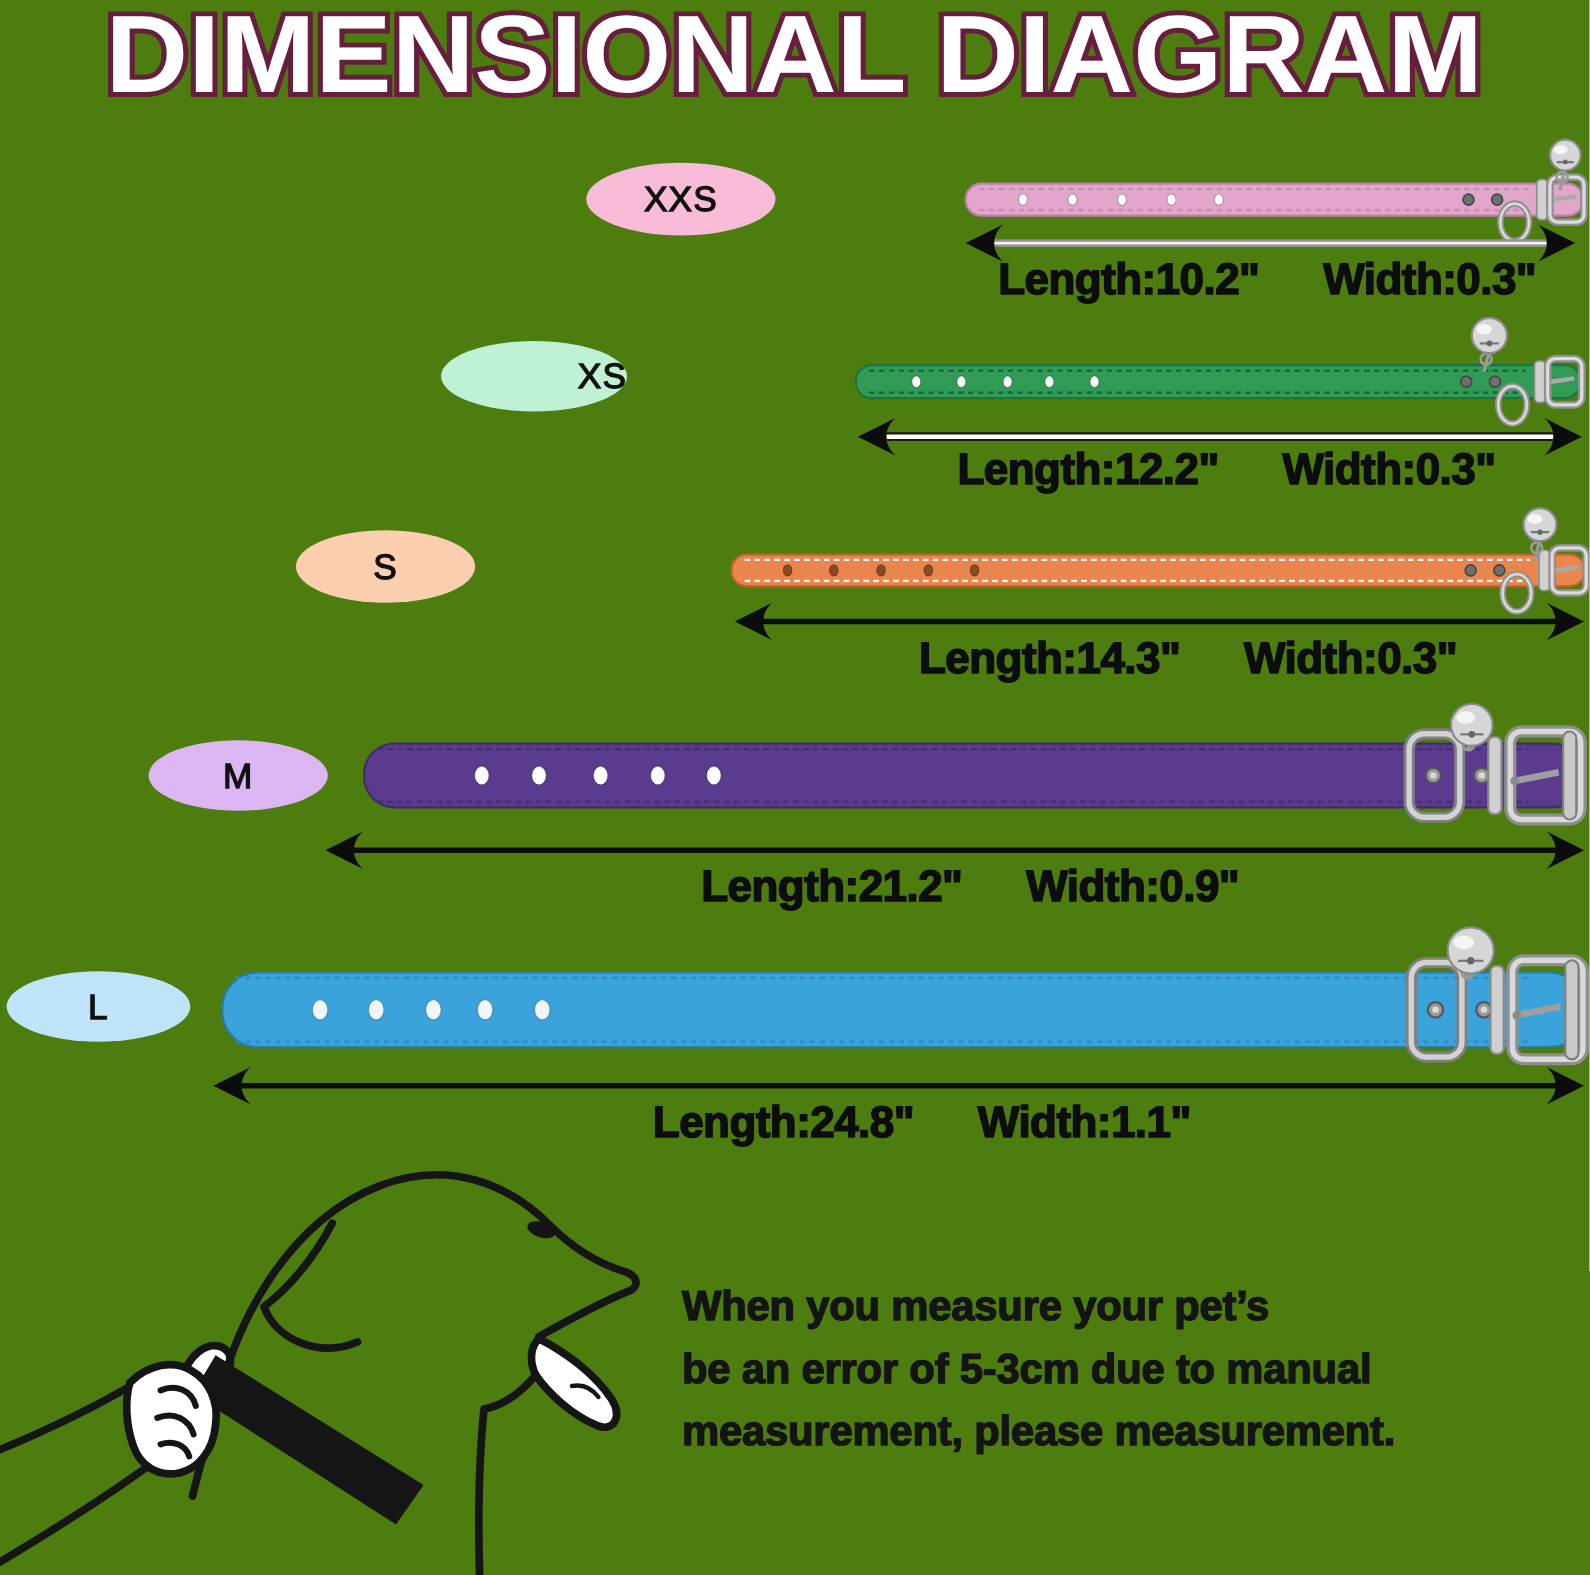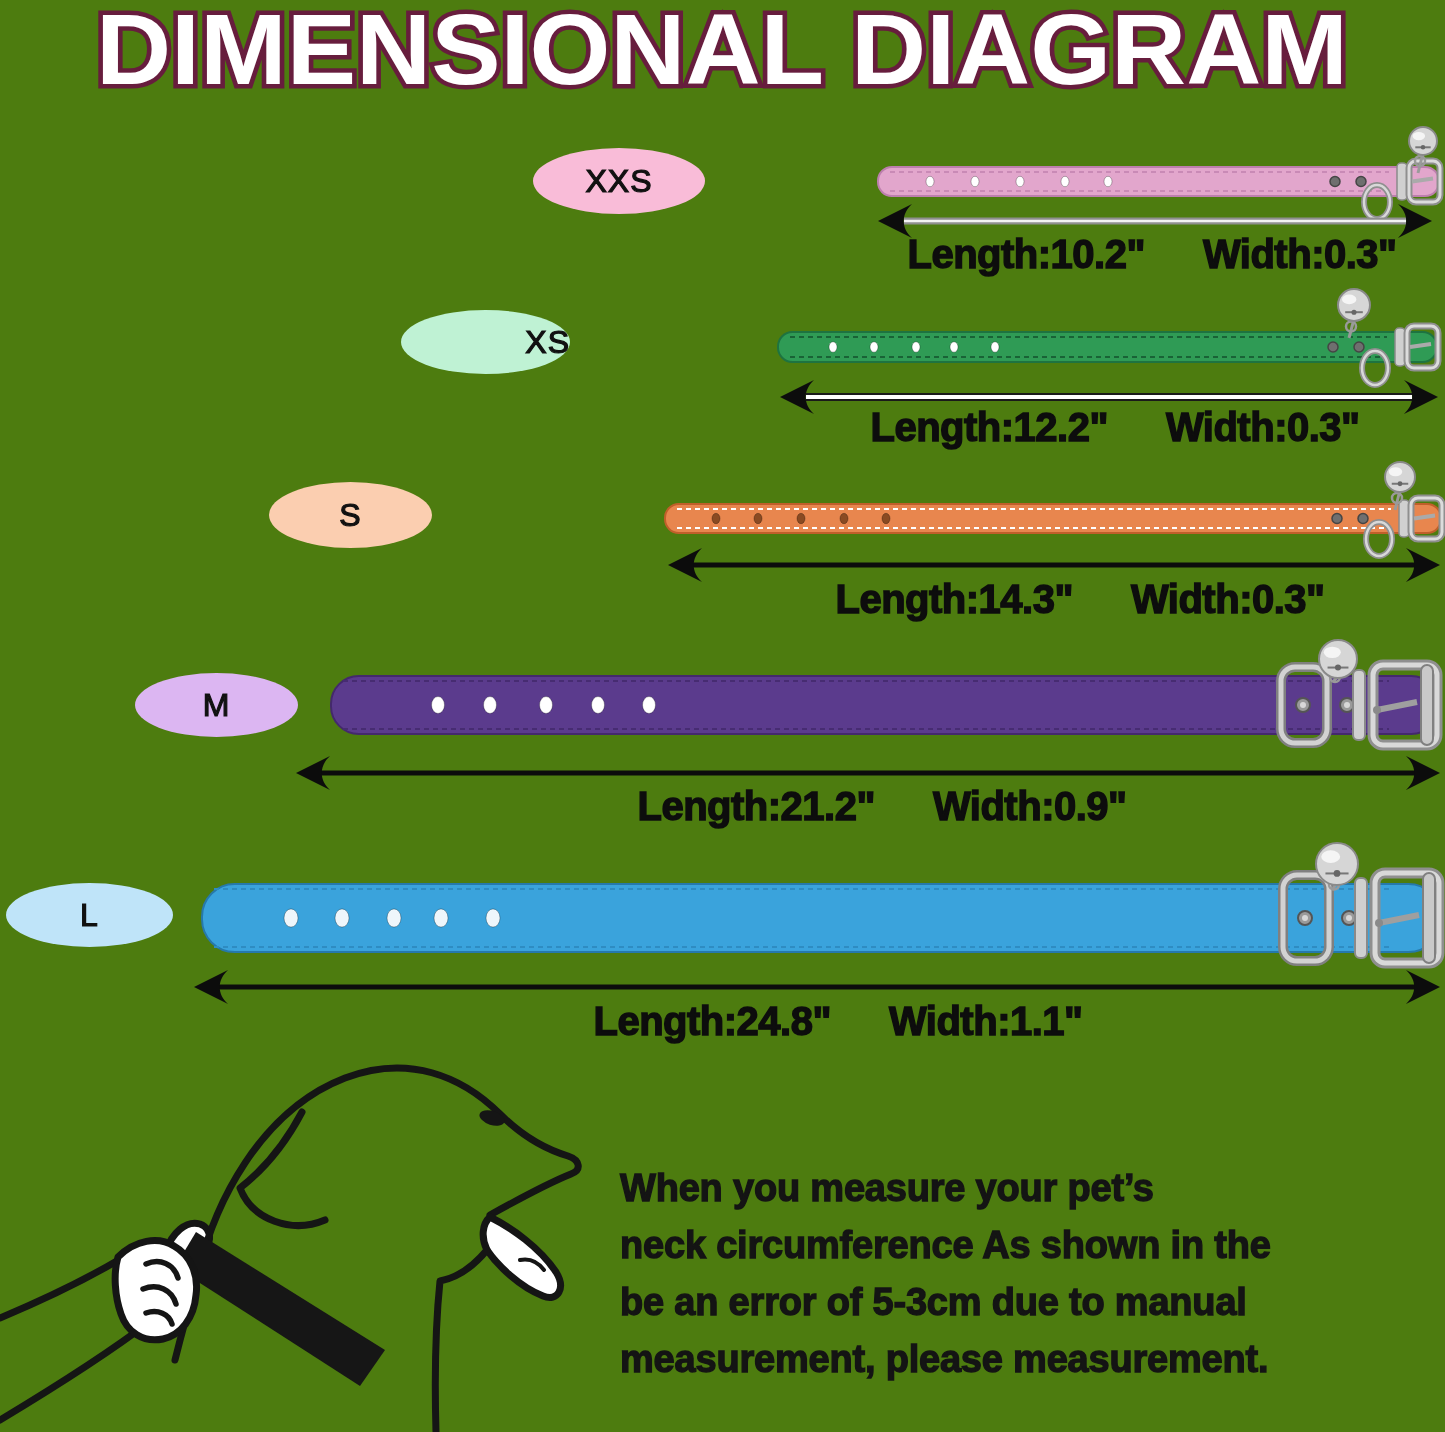--- a/index.html
+++ b/index.html
@@ -256,18 +256,17 @@
 
       <path d="M118,205 C135,188 158,184 174,194 C190,203 199,222 196,243 C194,266 181,283 163,287 C143,291 127,280 121,262 C115,245 113,222 118,205 Z" fill="#fff"></path>
       <path d="M146,212 C160,206 174,212 178,226" stroke-width="5.5"></path>
       <path d="M143,237 C158,231 172,238 176,252" stroke-width="5.5"></path>
       <path d="M146,261 C158,257 169,262 172,272" stroke-width="5.5"></path>
     </g>
   </svg>
 
   <div class="note">
     <div>When you measure your pet’s</div>
-    <div>neck circumference As shown in the</div>
     <div>be an error of 5-3cm due to manual</div>
     <div>measurement, please measurement.</div>
   </div>
 
 </div>
 
 </body></html>

